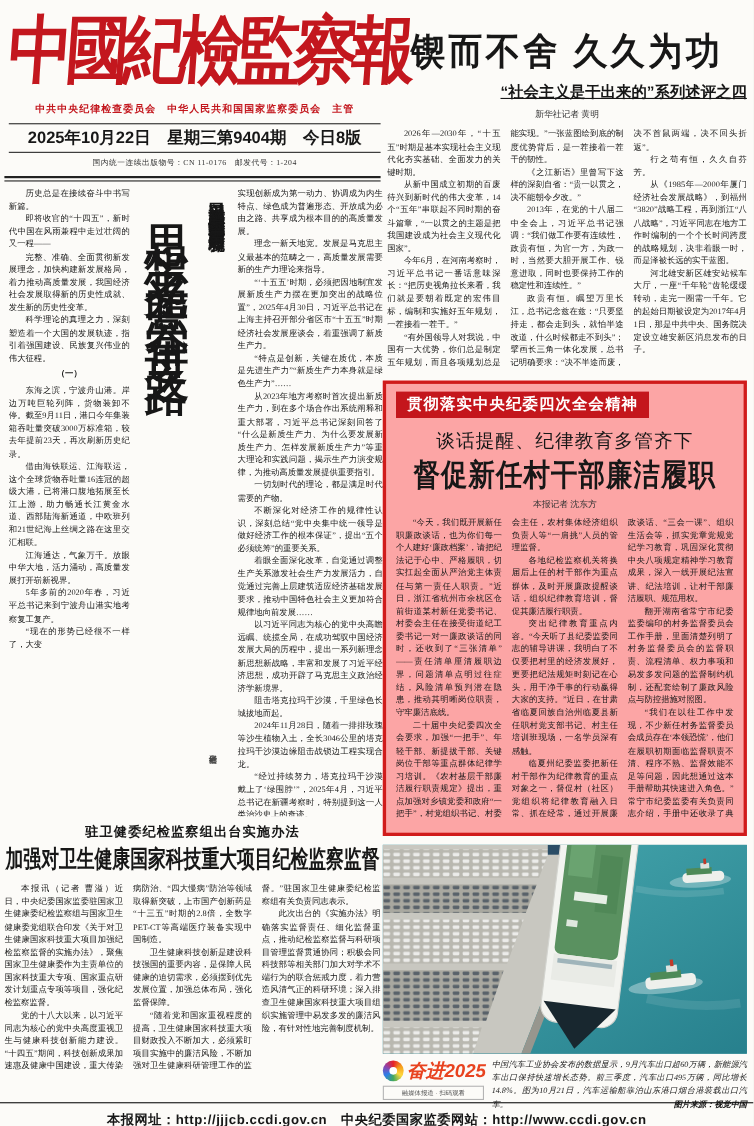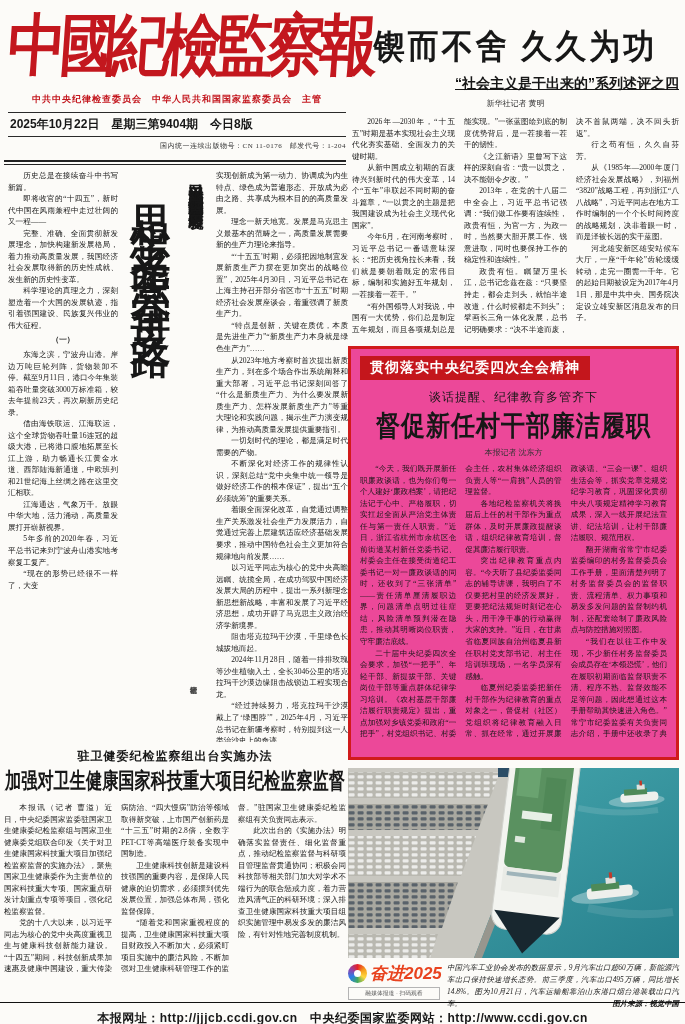--- a/index.html
+++ b/index.html
@@ -3,22 +3,22 @@
 <meta charset="utf-8">
 <style>
   html,body{margin:0;padding:0;}
   body{width:685px;height:1024px;background:#efeeea;font-family:"Liberation Serif",serif;color:#171717;position:relative;overflow:hidden;}
   .page{position:absolute;inset:0;background:#fcfbf8;}
 
   
   .masthead{position:absolute;left:8px;top:8px;width:338px;}
   .mast-title{font-family:"Liberation Serif",serif;font-weight:900;color:#c3171e;font-size:58px;line-height:1.3;text-align:center;letter-spacing:-6px;transform:skewX(-4deg) scaleY(1.15);transform-origin:center;white-space:nowrap;}
   .mast-org{color:#c3171e;font-size:9px;font-weight:bold;text-align:center;letter-spacing:1px;margin-top:10px;font-family:"Liberation Sans",sans-serif;}
-  .mast-dateline{margin-top:6px;border-top:1px solid #2a2a2a;border-bottom:1px solid #2a2a2a;display:flex;justify-content:flex-start;align-items:center;padding:3px 2px;font-size:12px;font-weight:bold;font-family:"Liberation Sans",sans-serif;}
-  .mast-code{font-size:7px;text-align:right;margin-top:4px;letter-spacing:.5px;color:#333;}
+  .mast-dateline{margin-top:6px;border-top:1px solid #2a2a2a;border-bottom:1px solid #2a2a2a;display:flex;justify-content:center;align-items:center;padding:3px 2px;font-size:15px;font-weight:bold;font-family:"Liberation Sans",sans-serif;}
+  .mast-code{font-size:7px;text-align:center;margin-top:4px;letter-spacing:.5px;color:#333;}
   .rule-double{position:absolute;left:4px;top:160px;width:342px;border-top:2px solid #222;border-bottom:1px solid #222;height:2px;}
 
   
   .body-txt{font-size:7.6px;line-height:1.52;text-align:justify;overflow:hidden;}
   .body-txt p{margin:0;text-indent:2em;}
   .body-txt p.noindent{text-indent:0;}
   .body-txt p.sec-mark{text-indent:0;text-align:center;font-weight:bold;margin:3px 0;}
   .cols3{column-count:3;column-gap:9px;column-fill:auto;}
 
   
@@ -29,23 +29,23 @@
   .art-top-body{height:222px;margin-top:7px;}
 
   
   .lead-col1{position:absolute;left:8px;top:170px;width:110px;height:576px;}
   .lead-vh{position:absolute;left:124px;top:172px;height:566px;width:52px;writing-mode:vertical-rl;text-orientation:upright;font-family:"Liberation Sans",sans-serif;font-weight:900;font-size:40px;letter-spacing:15px;line-height:1.25;}
   .lead-vsub{position:absolute;left:184px;top:172px;height:500px;width:22px;writing-mode:vertical-rl;text-orientation:upright;font-family:"Liberation Sans",sans-serif;font-weight:bold;font-size:15px;letter-spacing:1px;line-height:1.3;}
   .lead-vby{position:absolute;left:188px;top:680px;height:58px;writing-mode:vertical-rl;text-orientation:upright;font-size:7.5px;color:#444;}
   .lead-col2{position:absolute;left:216px;top:170px;width:132px;height:572px;}
 
   
-  .redbox{position:absolute;left:348px;top:346px;width:331px;height:414px;border:3px solid #d01b1b;background:#ec4899;box-sizing:border-box;padding:7px 9px;}
+  .redbox{position:absolute;left:348px;top:346px;width:331px;height:414px;border:3px solid #d01b1b;background:#fca5a5;box-sizing:border-box;padding:7px 9px;}
   .redbox-badge{display:inline-block;background:#c4161c;color:#fff;font-family:"Liberation Sans",sans-serif;font-weight:bold;font-size:14px;padding:3px 10px;letter-spacing:1px;}
-  .redbox-kicker{font-family:"Liberation Sans",sans-serif;font-size:12px;text-align:center;margin-top:9px;letter-spacing:1px;}
+  .redbox-kicker{font-family:"Liberation Sans",sans-serif;font-size:17px;text-align:center;margin-top:9px;letter-spacing:1px;}
   .redbox-h1{font-weight:900;font-size:24px;text-align:center;letter-spacing:1px;margin-top:4px;transform:scaleY(1.15);}
   .redbox-body{height:286px;margin-top:5px;}
 
   
   .art-health{position:absolute;left:4px;top:748px;width:342px;}
   .art-health-kicker{font-family:"Liberation Sans",sans-serif;font-size:12px;font-weight:bold;text-align:center;letter-spacing:1px;}
   .art-health-h1{font-weight:900;font-size:16.2px;text-align:center;margin-top:5px;white-space:nowrap;transform:scaleY(1.35);transform-origin:center;}
   .art-health-body{height:178px;margin-top:10px;}
 
   

